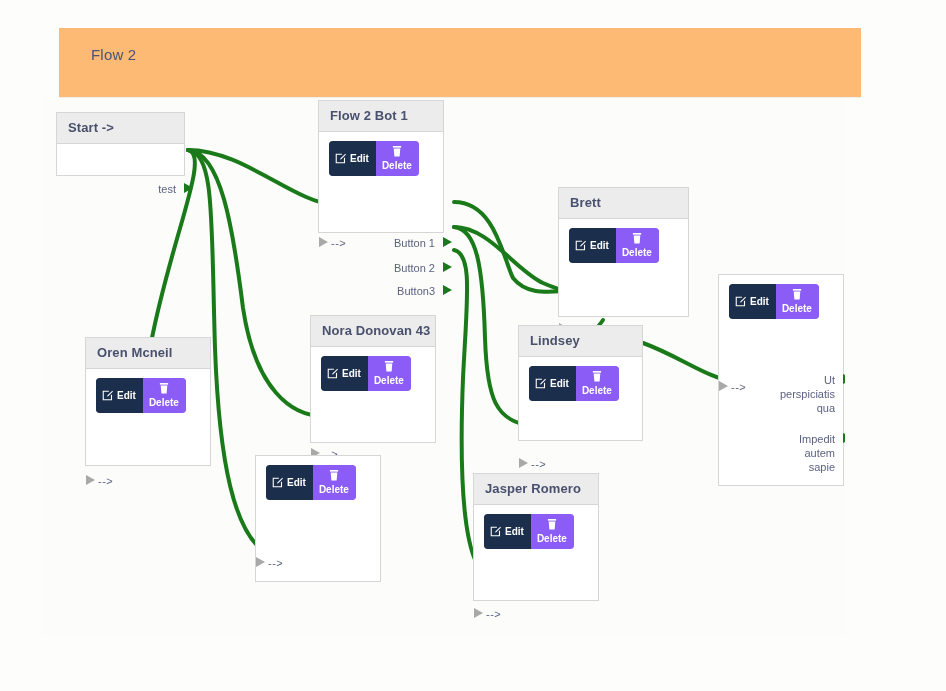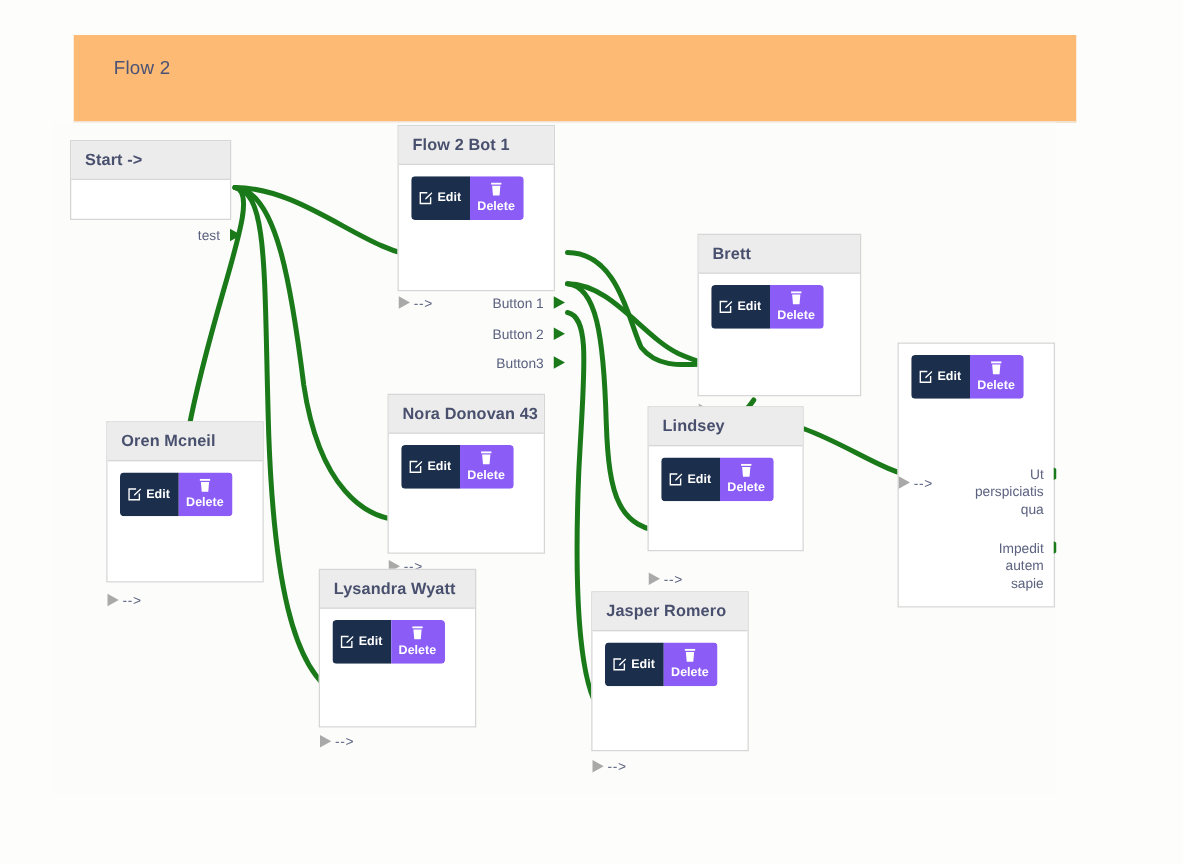--- a/index.html
+++ b/index.html
@@ -247,21 +247,20 @@
                   <rect x="1" y="0" width="12" height="2.4" fill="#ffffff"></rect>
                   <path d="M2.2 3.8h9.6l-1 11.4H3.2z" fill="#ffffff"></path>
                 </svg>
                 <span>Delete</span>
               </button>
             </div>
             <div class="port-in" style="left: 12px; top: 101px;"><span class="arrow-marker"></span><span>--&gt;</span></div>
           </div>
         </div>
         <div class="node" style="left: 212px; top: 357px; width: 126px; height: 127px;">
-          <div class="node-header">Lysandra Wyatt</div>
           <div class="node-body">
             <div class="btn-row">
               <button class="btn btn-edit">
                 <svg width="11" height="11" viewBox="0 0 16 16" aria-hidden="true">
                   <path d="M1 1h9v1.6H2.6V13.4H13V7h1.6v8H1z" fill="#ffffff"></path>
                   <path d="M14.9 1.2 15.9 2.2 9.0 9.1 7.3 9.6 7.8 7.9z" fill="#ffffff"></path>
                 </svg>
                 <span>Edit</span>
               </button>
               <button class="btn btn-delete">

